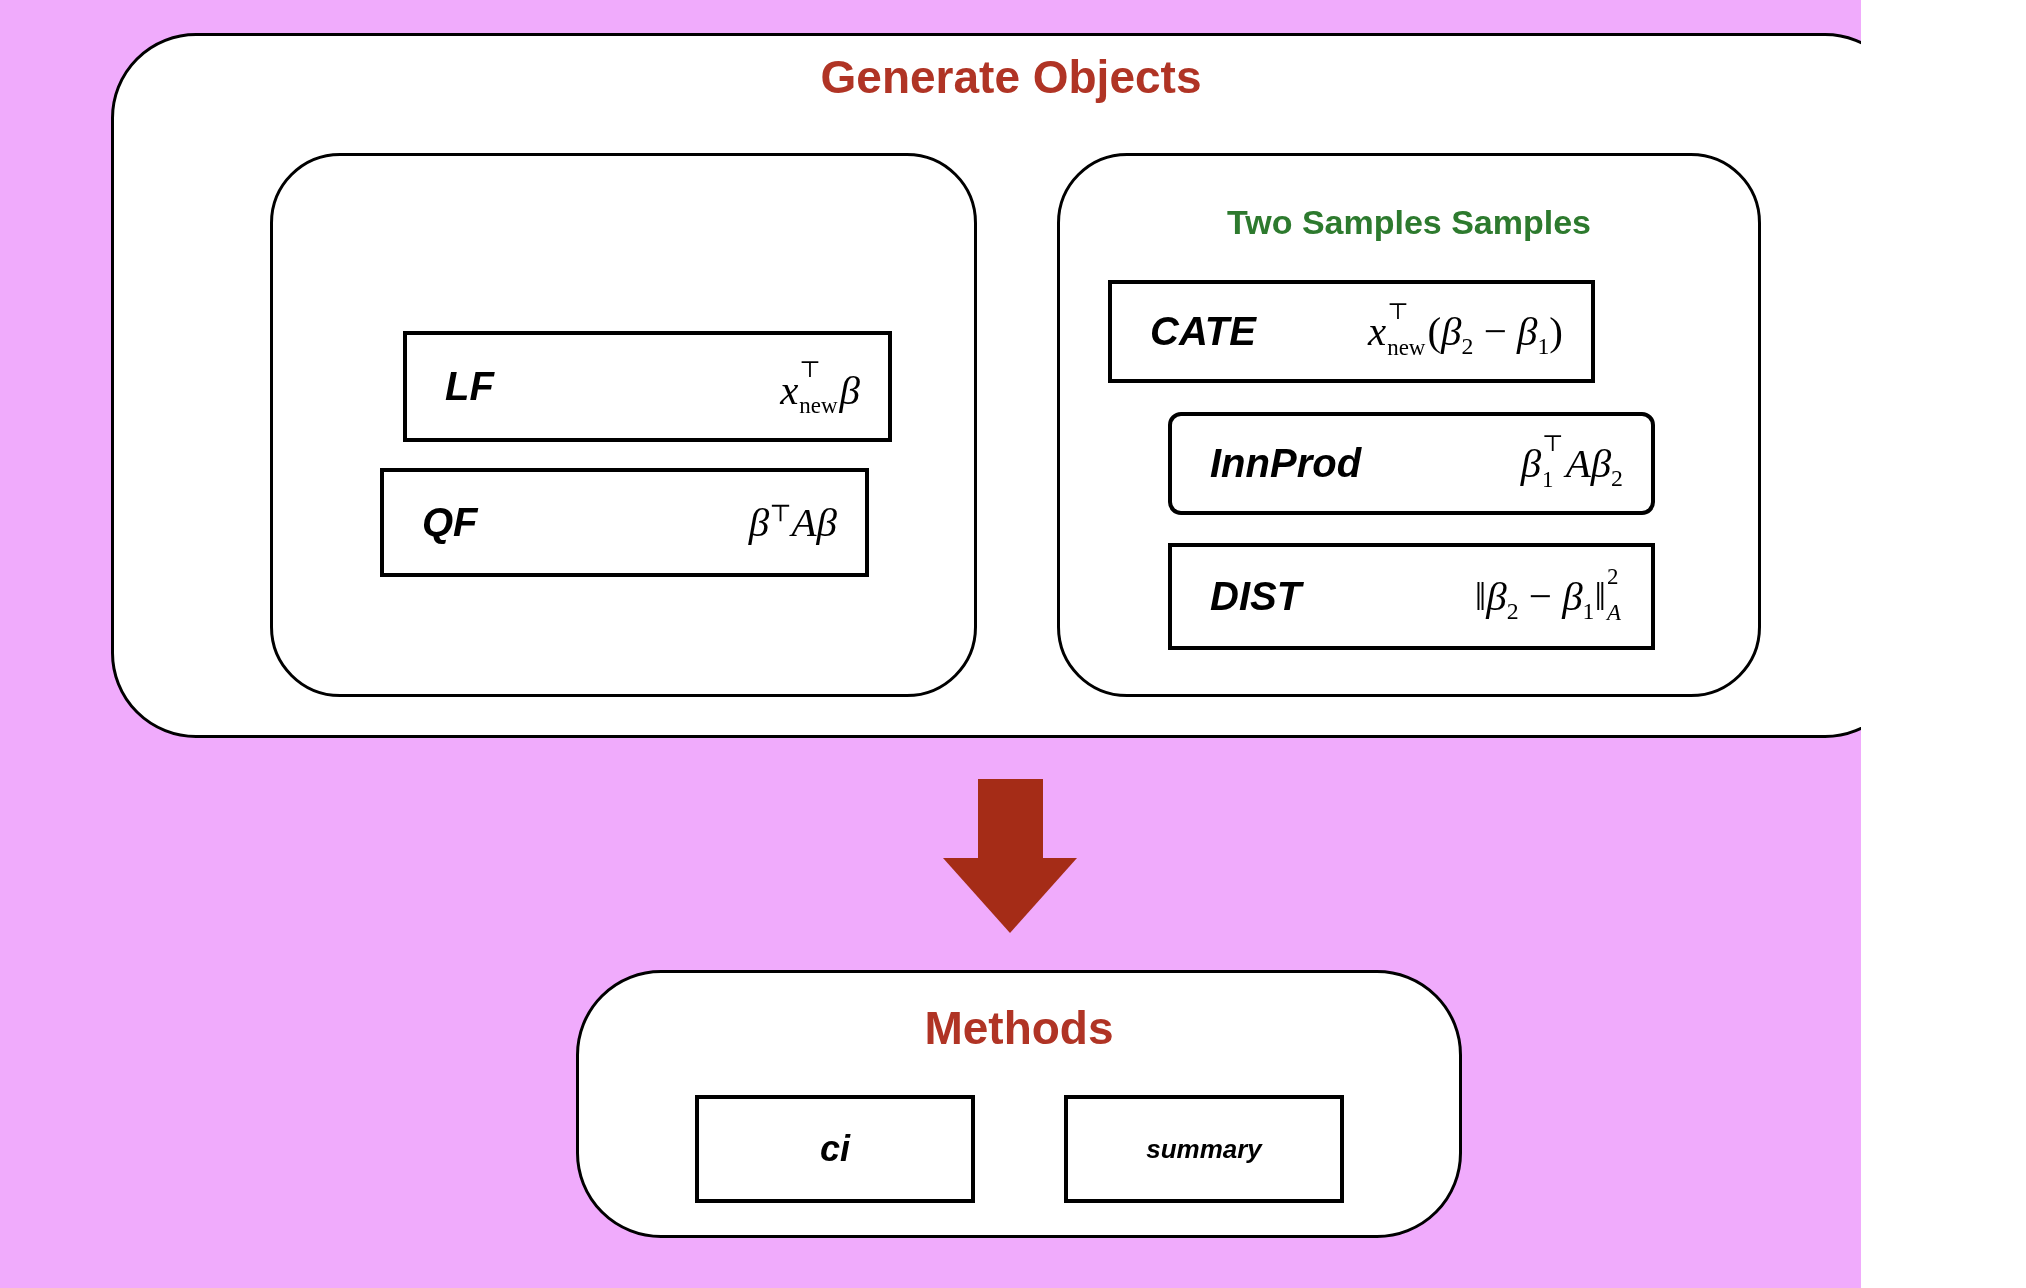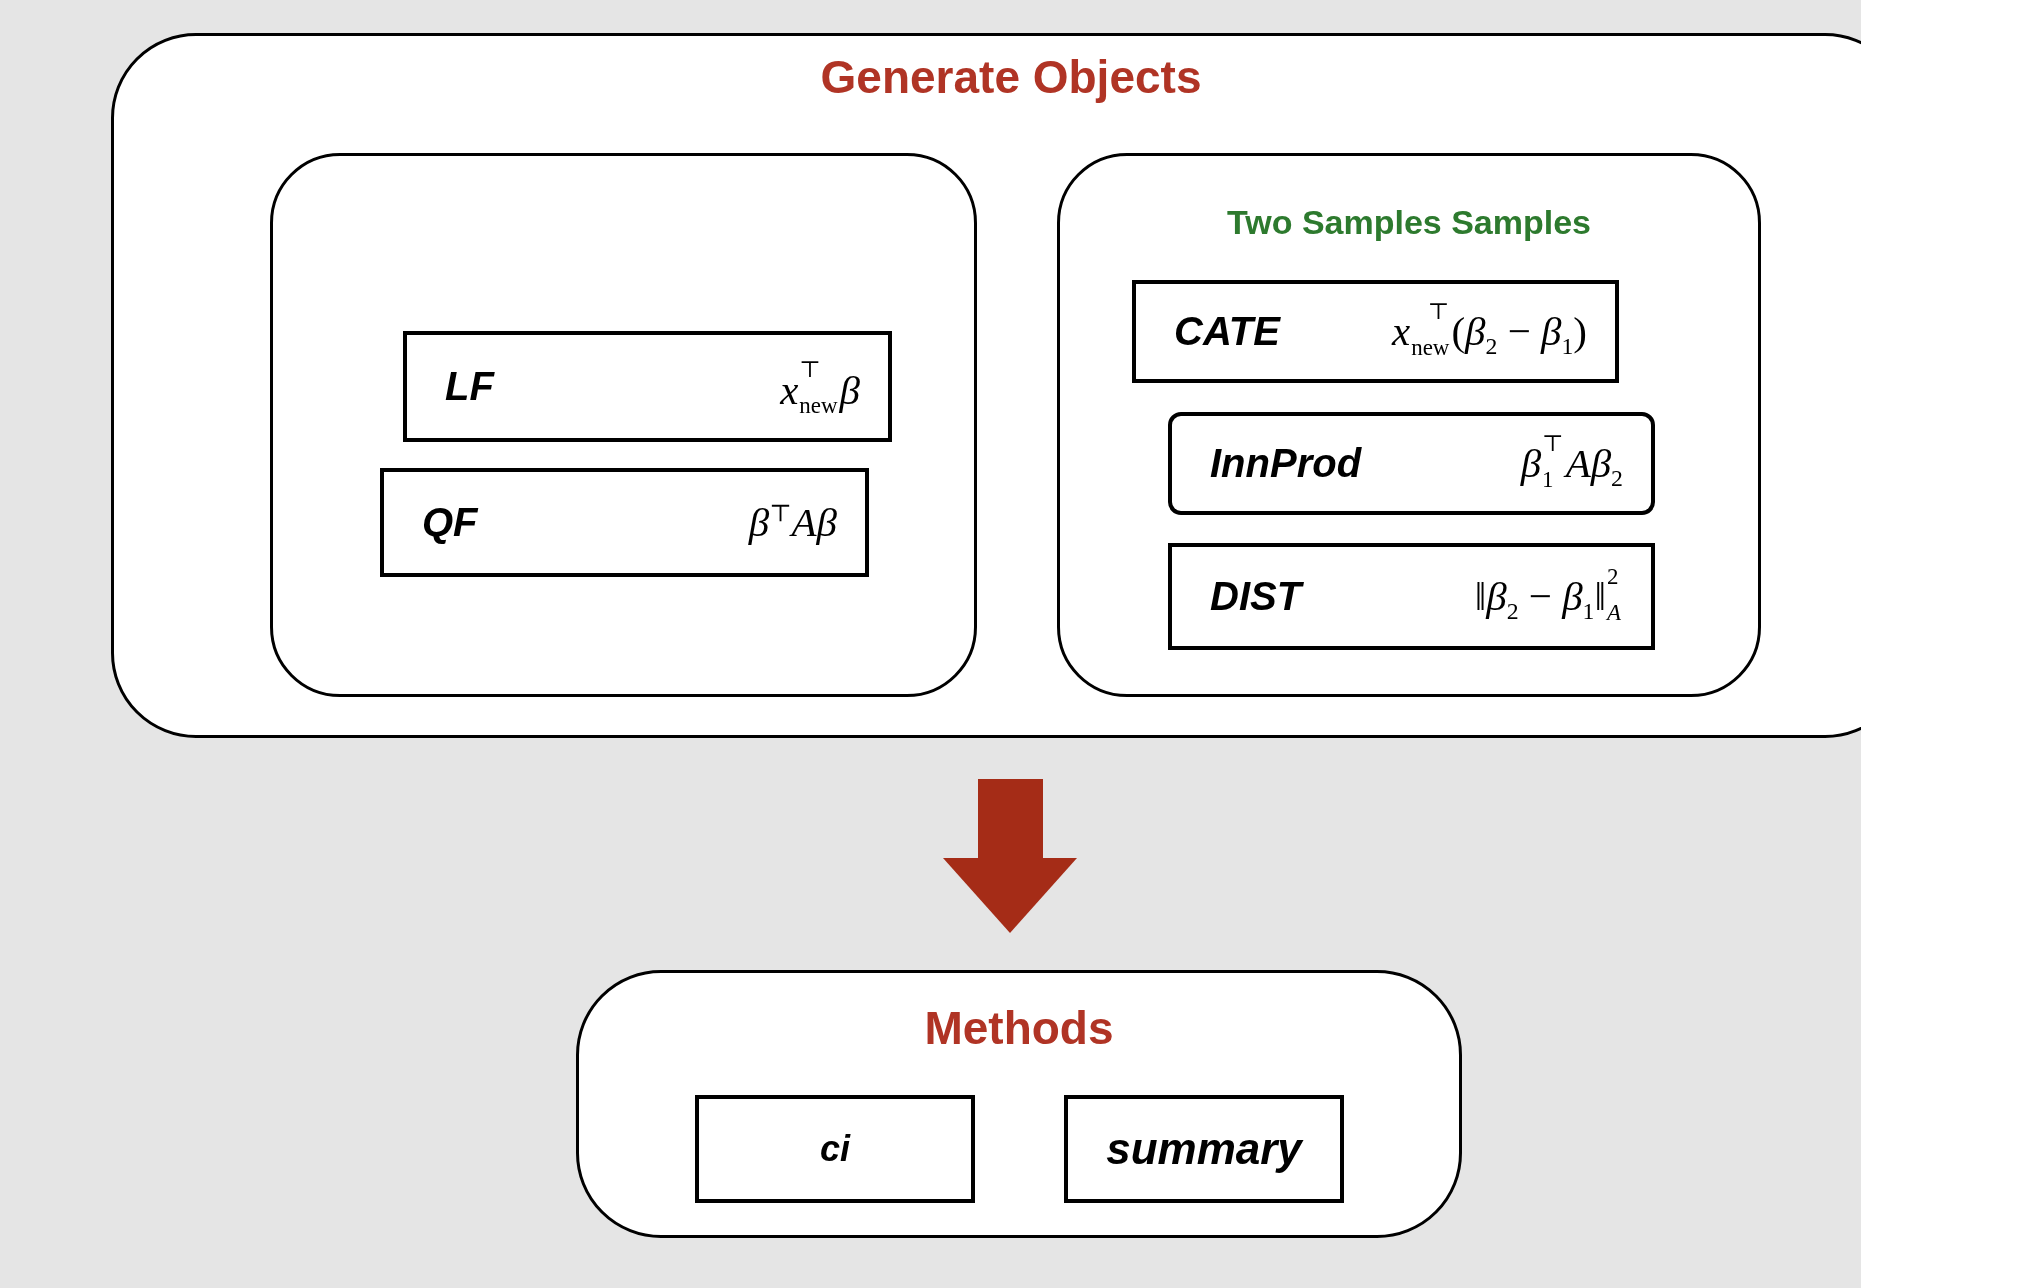--- a/index.html
+++ b/index.html
@@ -1,19 +1,19 @@
 <!DOCTYPE html>
 <html><head>
 <meta charset="utf-8">
 <style>
   html,body{margin:0;padding:0;background:#ffffff;}
   .stage{
     position:relative;
     width:1861px;height:1288px;
-    background:#e5e5e5;
+    background:#f0abfc;
     font-family:"Liberation Sans","DejaVu Sans",sans-serif;
     overflow:hidden;
   }
   .rounded{
     position:absolute;
     border:3px solid #000;
     border-radius:85px;
     background:#fff;
     box-sizing:border-box;
   }
@@ -97,21 +97,21 @@
   </div>
 
   <div class="item-box" style="left:380px;top:468px;width:489px;height:109px;">
     <span class="item-label">QF</span>
     <span class="fm"><span class="v">β</span><sup>⊤</sup><span class="v">Aβ</span></span>
   </div>
 
   <div class="rounded inner" style="left:1057px;top:153px;width:704px;height:544px;"></div>
   <div class="sec-title regime-title" style="left:1057px;top:204px;width:704px;color:#2D7A2E;">Two Samples Samples</div>
 
-  <div class="item-box" style="left:1132px;top:280px;width:487px;height:103px;text-align:right;">
+  <div class="item-box" style="left:1108px;top:280px;width:487px;height:103px;">
     <span class="item-label">CATE</span>
     <span class="fm"><span class="v">x</span><span class="ss"><span class="t">⊤</span><span class="b">new</span></span>(<span class="v">β</span><sub>2</sub> − <span class="v">β</span><sub>1</sub>)</span>
   </div>
 
   <div class="item-box" style="left:1168px;top:412px;width:487px;height:103px;border-radius:13px;">
     <span class="item-label">InnProd</span>
     <span class="fm"><span class="v">β</span><span class="ss"><span class="t">⊤</span><span class="b">1</span></span><span class="v">Aβ</span><sub>2</sub></span>
   </div>
 
   <div class="item-box" style="left:1168px;top:543px;width:487px;height:107px;">
@@ -125,16 +125,16 @@
   </div>
 
   <div class="rounded" style="left:576px;top:970px;width:886px;height:268px;"></div>
   <div class="sec-title big-title" style="left:576px;top:1003px;width:886px;color:#B03425;">Methods</div>
 
   <div class="method-box" style="left:695px;top:1095px;width:280px;height:108px;">
     <span class="item-label" style="font-size:36px;">ci</span>
   </div>
 
   <div class="method-box" style="left:1064px;top:1095px;width:280px;height:108px;">
-    <span class="item-label" style="font-size:44px;">summary</span>
+    <span class="item-label" style="font-size:26px;">summary</span>
   </div>
 
 </div>
 
 </body></html>

